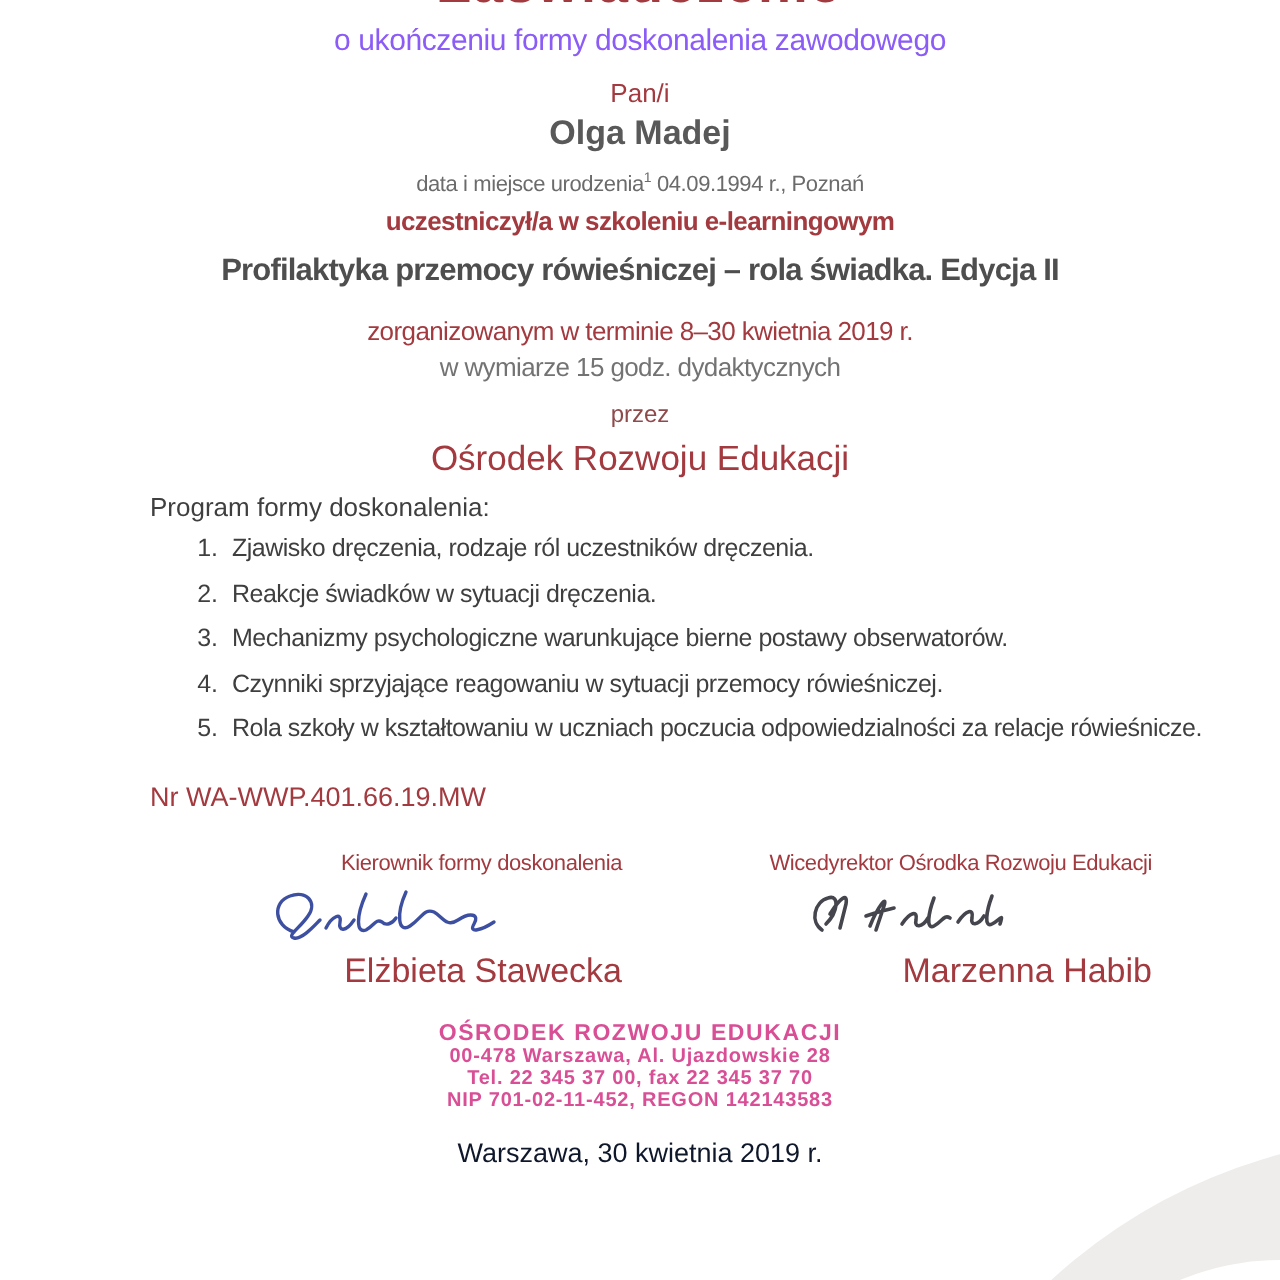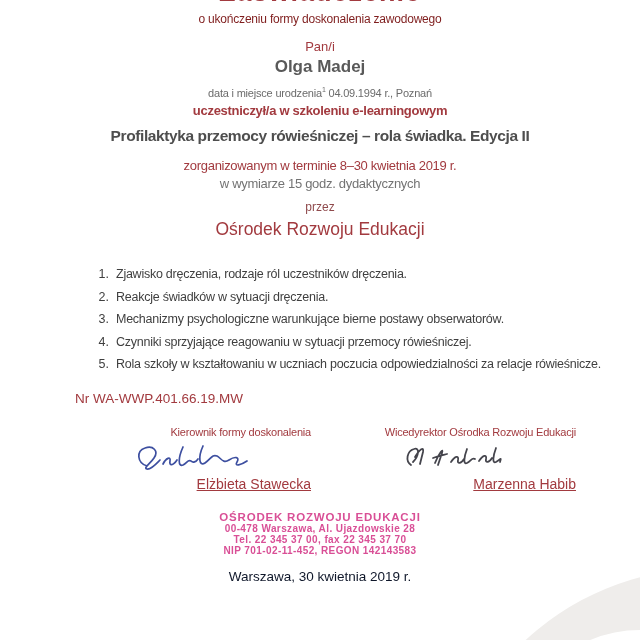--- a/index.html
+++ b/index.html
@@ -10,21 +10,21 @@
   .layer{position:absolute;left:0;right:0;z-index:2;}
   .center{text-align:center;}
 
   
   .cut-heading{top:0;height:7px;overflow:hidden;}
   .cut-heading span{
     display:block;font-size:27px;line-height:27px;font-weight:bold;
     color:#A23A3F;margin-top:-21px;letter-spacing:1px;
   }
 
-  .subtitle{top:12px;font-size:12px;letter-spacing:-0.2px;color:#7f1d1d;}
+  .subtitle{top:12px;font-size:15px;letter-spacing:-0.2px;color:#8b5cf6;}
   .salutation{top:39px;font-size:13px;color:#A23A3F;}
   .pname{top:57px;font-size:17px;font-weight:bold;color:#595959;}
   .birth{top:86px;font-size:11px;letter-spacing:-0.2px;color:#6B6B6B;}
   .birth sup{font-size:7px;}
   .participation{top:103px;font-size:13px;font-weight:bold;letter-spacing:-0.3px;color:#A23A3F;}
   .course-title{top:127px;font-size:15.5px;font-weight:bold;letter-spacing:-0.4px;color:#4E4E4E;white-space:nowrap;}
   .term{top:158px;font-size:13px;letter-spacing:-0.3px;color:#A23A3F;}
   .hours{top:176px;font-size:13px;letter-spacing:-0.3px;color:#737373;}
   .byline{top:200px;font-size:12px;color:#8F4A4C;text-align:center;}
   .organizer{top:219px;font-size:17.5px;color:#A23A3F;}
@@ -35,21 +35,21 @@
   .pi-num{width:16px;text-align:right;margin-right:7px;font-size:12.5px;flex:none;}
   .pi-text{font-size:12.5px;letter-spacing:-0.25px;white-space:nowrap;}
 
   .cert-number{top:391px;left:75px;right:20px;text-align:left;font-size:13.5px;color:#A23A3F;}
 
   .sig-block{position:absolute;top:426px;width:236px;text-align:right;z-index:2;}
   .sig-left{left:75px;}
   .sig-right{left:340px;}
   .sig-role{font-size:11px;letter-spacing:-0.2px;color:#A23A3F;}
   .sig-svg{display:block;margin:3px auto 1px auto;}
-  .sig-name{font-size:14px;color:#A23A3F;text-decoration:underline;}
+  .sig-name{font-size:17px;color:#A23A3F;}
 
   .stamp{top:512px;color:#D94F96;font-weight:bold;line-height:11px;}
   .stamp-l1{font-size:11.5px;letter-spacing:0.8px;}
   .stamp-l{font-size:10px;letter-spacing:0.4px;}
   .stamp-l5{font-size:7.5px;letter-spacing:0.3px;margin-top:2px;}
 
   .place-date{top:569px;font-size:13.5px;color:#0f172a;}
 
   
   .swoosh-outer{
@@ -81,20 +81,21 @@
     <span>data i miejsce urodzenia</span><sup>1</sup><span> 04.09.1994 r., Poznań</span>
   </div>
 
   <div class="layer center participation">uczestniczył/a w szkoleniu e-learningowym</div>
   <div class="layer center course-title">Profilaktyka przemocy rówieśniczej – rola świadka. Edycja II</div>
   <div class="layer center term">zorganizowanym w terminie 8–30 kwietnia 2019 r.</div>
   <div class="layer center hours">w wymiarze 15 godz. dydaktycznych</div>
   <div class="layer center byline">przez</div>
   <div class="layer center organizer">Ośrodek Rozwoju Edukacji</div>
 
+  <div class="layer program-label">Program formy doskonalenia:</div>
 
   <div class="layer program-list">
     <div class="program-item">
       <span class="pi-num">1.</span>
       <span class="pi-text">Zjawisko dręczenia, rodzaje ról uczestników dręczenia.</span>
     </div>
     <div class="program-item">
       <span class="pi-num">2.</span>
       <span class="pi-text">Reakcje świadków w sytuacji dręczenia.</span>
     </div>

